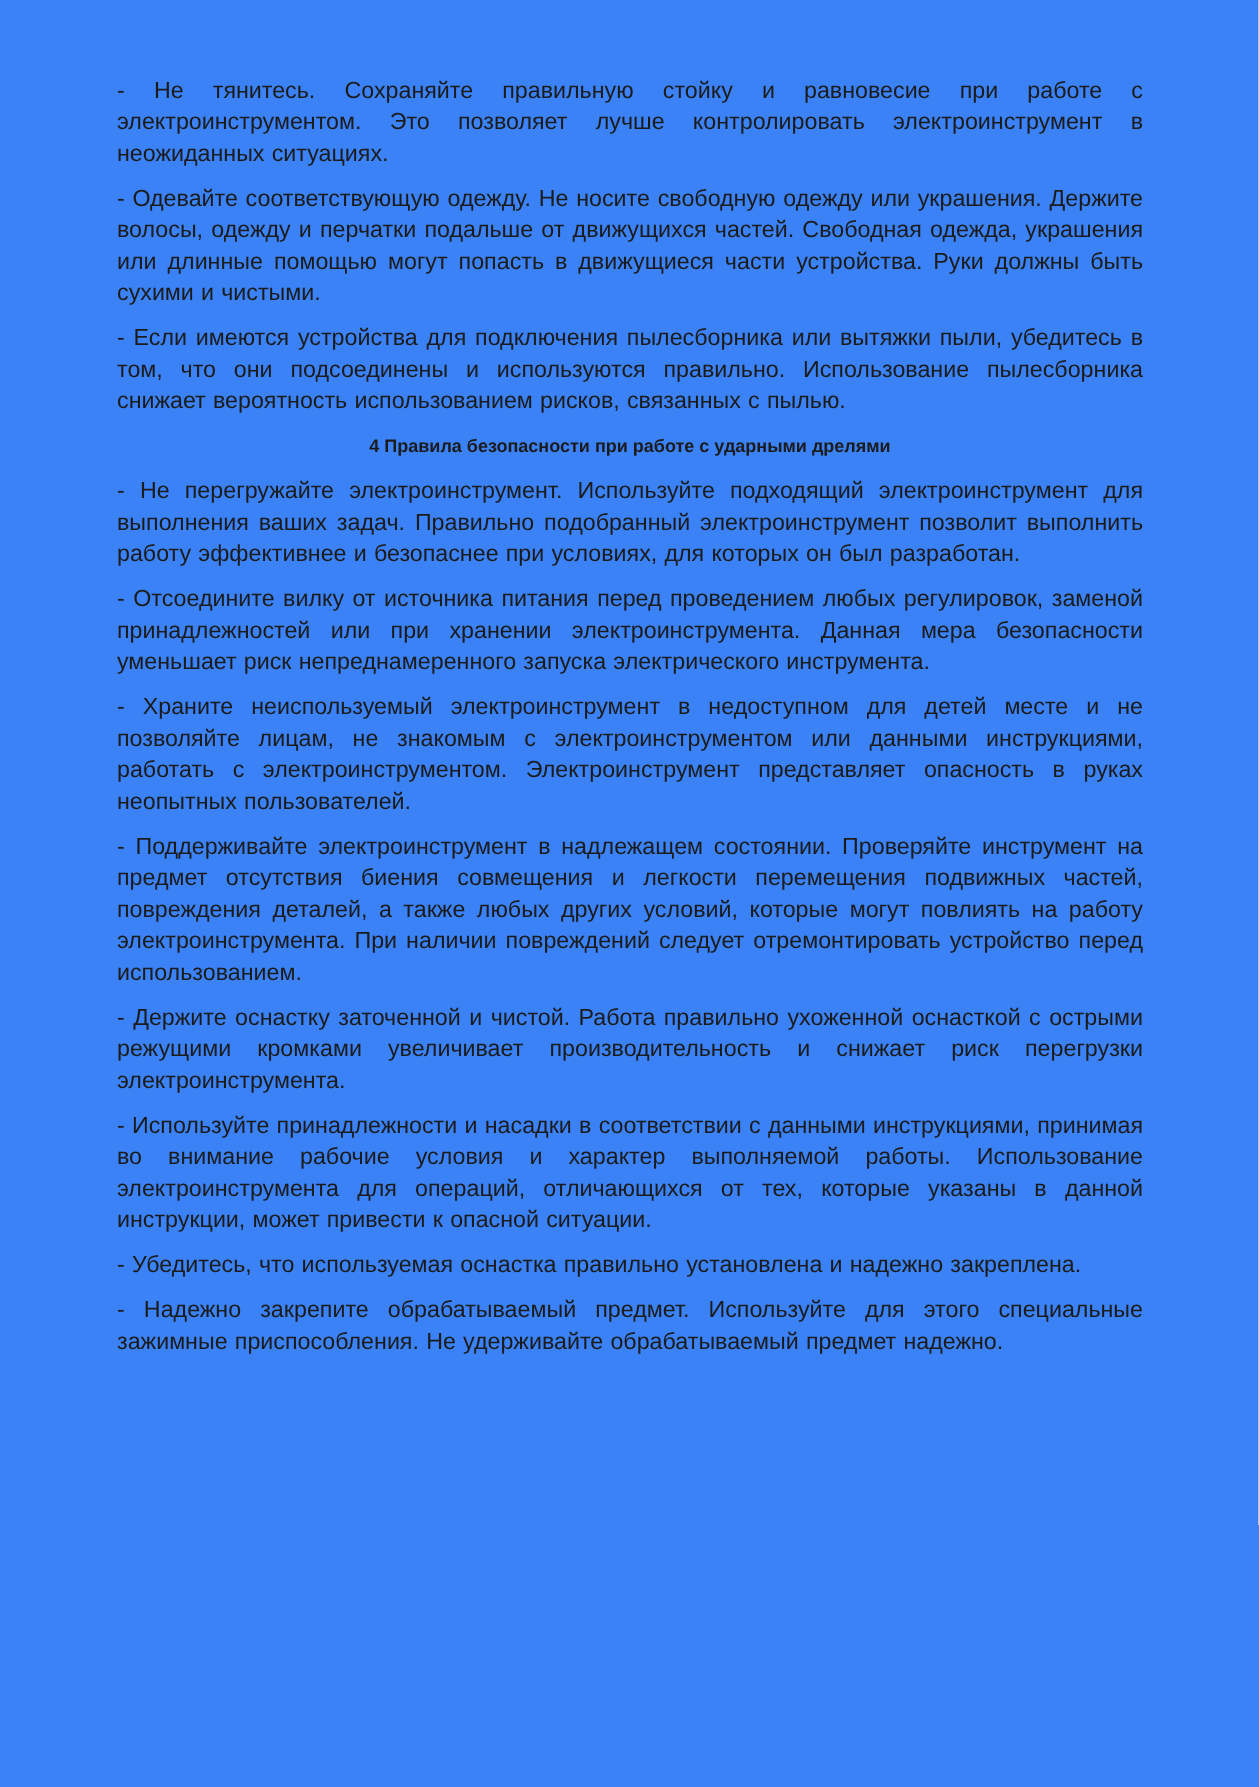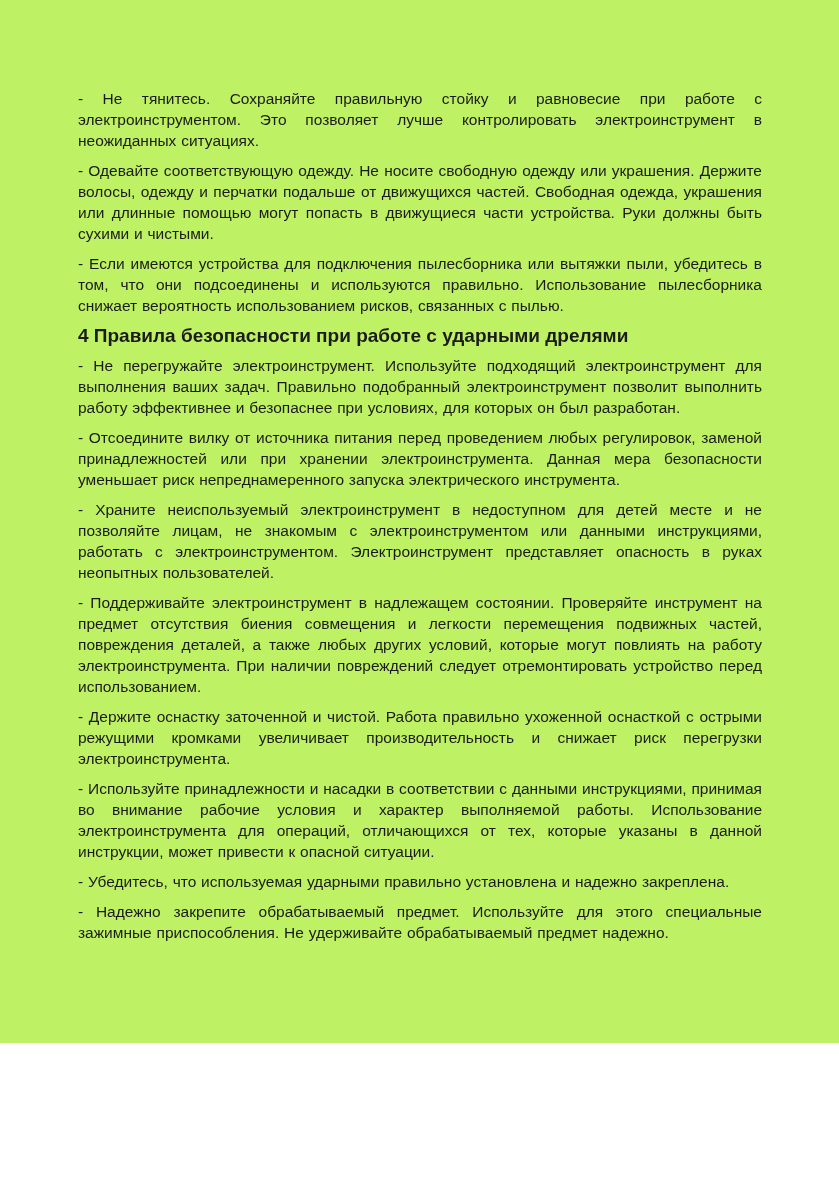--- a/index.html
+++ b/index.html
@@ -4,54 +4,54 @@
 <style>
   html, body {
     margin: 0;
     padding: 0;
     background: #ffffff;
   }
   .page {
     position: relative;
     box-sizing: border-box;
     width: 839px;
-    height: 1043px;
-    background: #bef264;
-    padding: 88px 77px 40px 78px;
+    height: 1191px;
+    background: #3b82f6;
+    padding: 50px 77px 40px 78px;
     font-family: "Liberation Sans", sans-serif;
     color: #1b1b1b;
     overflow: hidden;
   }
   .doc p {
     margin: 0 0 9px 0;
     font-size: 15.5px;
     line-height: 21px;
     text-align: justify;
     text-justify: inter-word;
     word-spacing: 0.5px;
   }
   .doc h2 {
     margin: 2px 0 9px 0;
-    font-size: 19px;
+    font-size: 12px;
     line-height: 21px;
     font-weight: bold;
-    text-align: left;
+    text-align: center;
   }
 </style>
 </head>
 <body>
 
 <div class="page">
   <div class="doc">
     <p>- Не тянитесь. Сохраняйте правильную стойку и равновесие при работе с электроинструментом. Это позволяет лучше контролировать электроинструмент в неожиданных ситуациях.</p>
     <p>- Одевайте соответствующую одежду. Не носите свободную одежду или украшения. Держите волосы, одежду и перчатки подальше от движущихся частей. Свободная одежда, украшения или длинные помощью могут попасть в движущиеся части устройства. Руки должны быть сухими и чистыми.</p>
     <p>- Если имеются устройства для подключения пылесборника или вытяжки пыли, убедитесь в том, что они подсоединены и используются правильно. Использование пылесборника снижает вероятность использованием рисков, связанных с пылью.</p>
     <h2>4 Правила безопасности при работе с ударными дрелями</h2>
     <p>- Не перегружайте электроинструмент. Используйте подходящий электроинструмент для выполнения ваших задач. Правильно подобранный электроинструмент позволит выполнить работу эффективнее и безопаснее при условиях, для которых он был разработан.</p>
     <p>- Отсоедините вилку от источника питания перед проведением любых регулировок, заменой принадлежностей или при хранении электроинструмента. Данная мера безопасности уменьшает риск непреднамеренного запуска электрического инструмента.</p>
     <p>- Храните неиспользуемый электроинструмент в недоступном для детей месте и не позволяйте лицам, не знакомым с электроинструментом или данными инструкциями, работать с электроинструментом. Электроинструмент представляет опасность в руках неопытных пользователей.</p>
     <p>- Поддерживайте электроинструмент в надлежащем состоянии. Проверяйте инструмент на предмет отсутствия биения совмещения и легкости перемещения подвижных частей, повреждения деталей, а также любых других условий, которые могут повлиять на работу электроинструмента. При наличии повреждений следует отремонтировать устройство перед использованием.</p>
     <p>- Держите оснастку заточенной и чистой. Работа правильно ухоженной оснасткой с острыми режущими кромками увеличивает производительность и снижает риск перегрузки электроинструмента.</p>
     <p>- Используйте принадлежности и насадки в соответствии с данными инструкциями, принимая во внимание рабочие условия и характер выполняемой работы. Использование электроинструмента для операций, отличающихся от тех, которые указаны в данной инструкции, может привести к опасной ситуации.</p>
-    <p>- Убедитесь, что используемая ударными правильно установлена и надежно закреплена.</p>
+    <p>- Убедитесь, что используемая оснастка правильно установлена и надежно закреплена.</p>
     <p>- Надежно закрепите обрабатываемый предмет. Используйте для этого специальные зажимные приспособления. Не удерживайте обрабатываемый предмет надежно.</p>
   </div>
 </div>
 
 </body></html>

